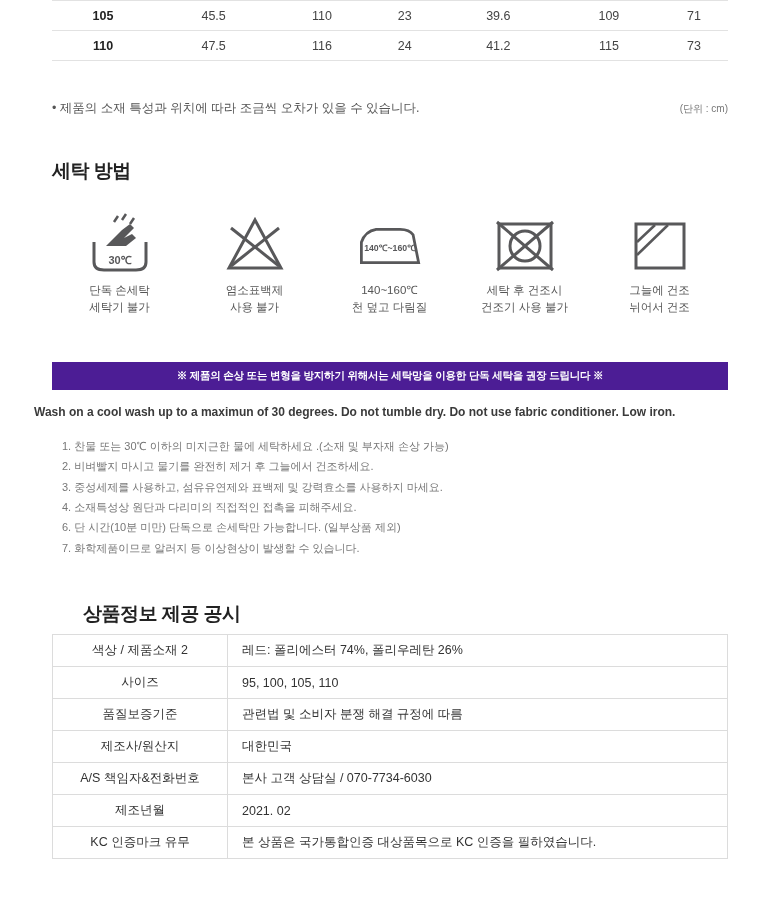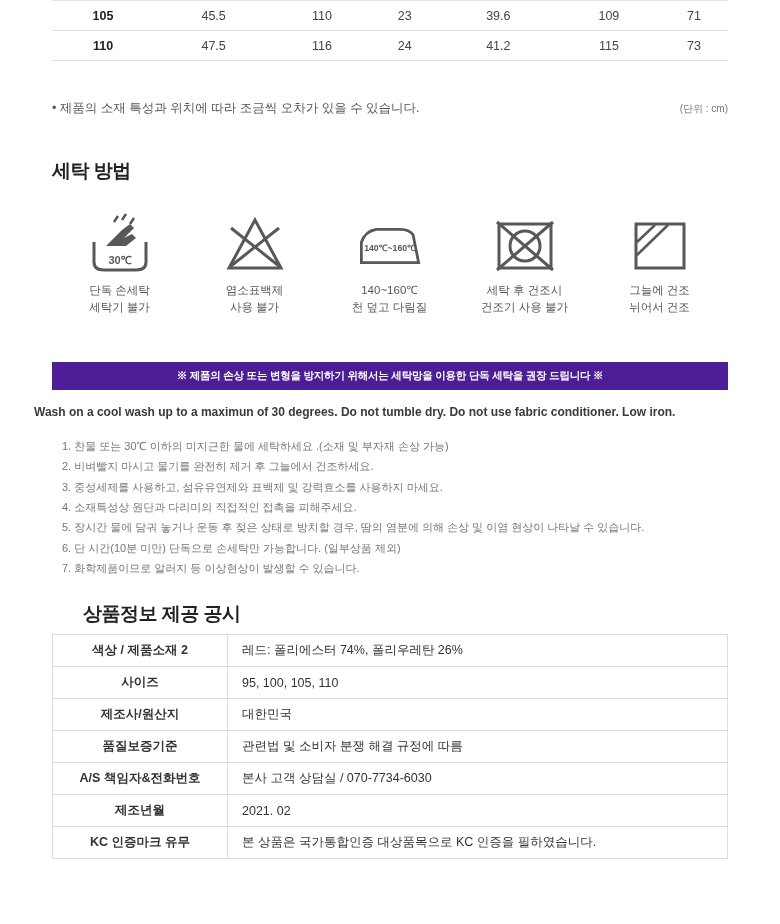--- a/index.html
+++ b/index.html
@@ -159,21 +159,21 @@
   }
   .info-table td {
     border: 1px solid #dcdcdc;
     height: 32px;
     font-size: 12.5px;
     padding: 0 14px;
   }
   .info-table td.label {
     width: 175px;
     text-align: center;
-    font-weight: bold;
+    font-weight: normal;
     color: #333;
     padding: 0;
   }
   .info-table td.value {
     color: #333;
   }
 </style>
 </head>
 <body>
 
@@ -276,46 +276,45 @@
 
   <div class="banner">※ 제품의 손상 또는 변형을 방지하기 위해서는 세탁망을 이용한 단독 세탁을 권장 드립니다 ※</div>
 
   <div class="eng-line">Wash on a cool wash up to a maximun of 30 degrees. Do not tumble dry. Do not use fabric conditioner. Low iron.</div>
 
   <div class="kr-list">
     <div>1. 찬물 또는 30℃ 이하의 미지근한 물에 세탁하세요 .(소재 및 부자재 손상 가능)</div>
     <div>2. 비벼빨지 마시고 물기를 완전히 제거 후 그늘에서 건조하세요.</div>
     <div>3. 중성세제를 사용하고, 섬유유연제와 표백제 및 강력효소를 사용하지 마세요.</div>
     <div>4. 소재특성상 원단과 다리미의 직접적인 접촉을 피해주세요.</div>
-    <div>5. 장시간 물에 담궈 놓거나 운동 후 젖은 상태로 방치할 경우, 땀의 염분에 의해 손상 및 이염 현상이 나타날 수 있습니다.</div>
     <div>6. 단 시간(10분 미만) 단독으로 손세탁만 가능합니다. (일부상품 제외)</div>
     <div>7. 화학제품이므로 알러지 등 이상현상이 발생할 수 있습니다.</div>
   </div>
 
   <div class="info-title">상품정보 제공 공시</div>
 
   <table class="info-table">
     <tbody>
       <tr>
         <td class="label">색상 / 제품소재 2</td>
         <td class="value">레드: 폴리에스터 74%, 폴리우레탄 26%</td>
       </tr>
       <tr>
         <td class="label">사이즈</td>
         <td class="value">95, 100, 105, 110</td>
       </tr>
       <tr>
+        <td class="label">품질보증기준</td>
+        <td class="value">관련법 및 소비자 분쟁 해결 규정에 따름</td>
+      </tr>
+      <tr>
         <td class="label">제조사/원산지</td>
         <td class="value">대한민국</td>
       </tr>
       <tr>
-        <td class="label">품질보증기준</td>
-        <td class="value">관련법 및 소비자 분쟁 해결 규정에 따름</td>
-      </tr>
-      <tr>
         <td class="label">A/S 책임자&amp;전화번호</td>
         <td class="value">본사 고객 상담실 / 070-7734-6030</td>
       </tr>
       <tr>
         <td class="label">제조년월</td>
         <td class="value">2021. 02</td>
       </tr>
       <tr>
         <td class="label">KC 인증마크 유무</td>
         <td class="value">본 상품은 국가통합인증 대상품목으로 KC 인증을 필하였습니다.</td>

